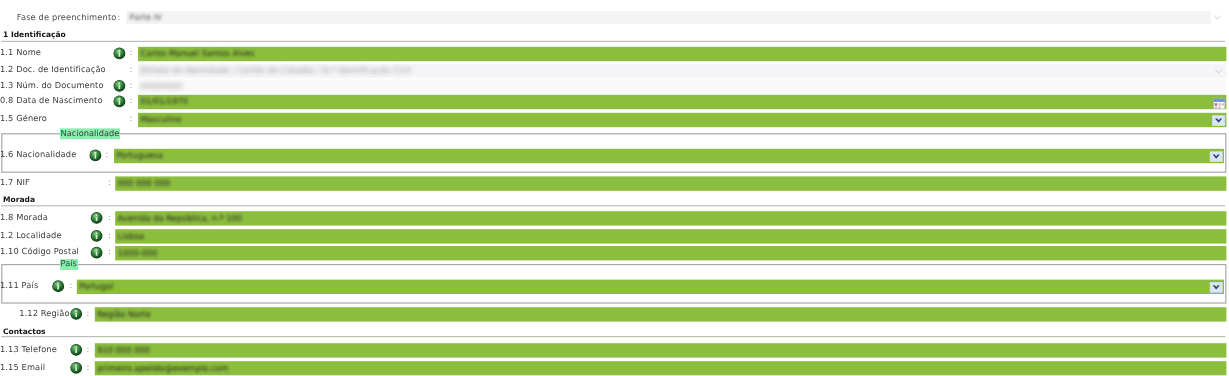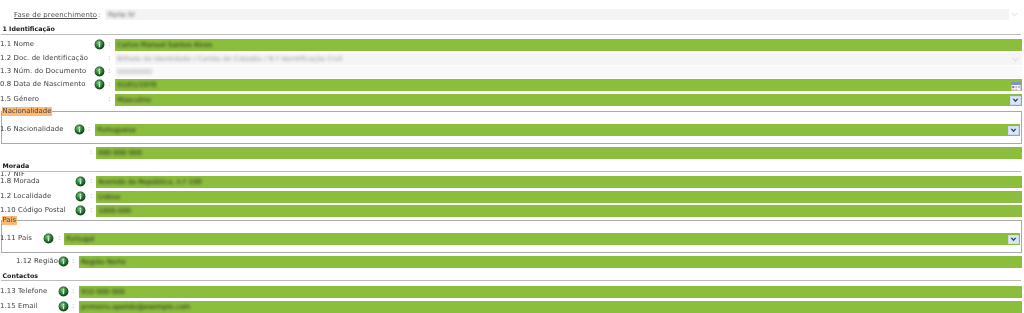--- a/index.html
+++ b/index.html
@@ -5,21 +5,21 @@
 <style>
   html,body{margin:0;padding:0;background:#ffffff;}
   body{width:1024px;height:313px;overflow:hidden;
        font-family:"DejaVu Sans",sans-serif;font-size:6.9px;color:#3b3b3b;
        -webkit-font-smoothing:antialiased;text-rendering:geometricPrecision;}
   .page{position:relative;width:1024px;height:313px;background:#fff;}
 
   
   .topbar{position:absolute;left:0;top:0;width:1024px;height:24px;background:#ffffff;}
   .topbar-label{position:absolute;left:14px;top:10px;height:11px;line-height:11px;font-size:6.9px;color:#4f4f4f;
-                white-space:nowrap;letter-spacing:.12px;text-decoration:underline;}
+                white-space:nowrap;letter-spacing:.12px;}
   .topbar-select{position:absolute;left:105px;top:9px;width:904px;height:11px;background:#f4f4f4;}
   .topbar-colon{position:absolute;left:98px;top:10px;height:11px;line-height:11px;font-size:6.9px;color:#6f6f6f;}
   .topbar-value{position:absolute;left:108px;top:10px;height:11px;line-height:11px;font-size:6.9px;color:#555;
                 white-space:nowrap;filter:blur(1.5px);}
   .topbar-arrow{position:absolute;left:1010px;top:11px;width:9px;height:7px;opacity:.16;}
 
   
   .sect-title{position:absolute;font-weight:bold;font-size:6.3px;color:#151515;white-space:nowrap;height:9px;line-height:9px;}
   .sect-rule{position:absolute;height:1px;background:#bcbcbc;}
 
@@ -36,21 +36,21 @@
            height:12px;line-height:12px;filter:blur(1.55px);}
   .fld-val.dim{color:#9d9d9d;filter:blur(1.65px);}
 
   
   .info-icon{position:absolute;width:11px;height:11px;}
   .dd-btn{position:absolute;width:11px;height:9px;}
   .dd-ghost{position:absolute;width:9px;height:7px;opacity:.16;}
 
   
   .fset{position:absolute;border:1px solid #a9a8ac;box-sizing:border-box;}
-  .fset-legend{position:absolute;background:#fdba74;font-size:6.9px;color:#3d3d3d;padding:0 1px;white-space:nowrap;height:9px;line-height:9px;}
+  .fset-legend{position:absolute;background:#86efac;font-size:6.9px;color:#3d3d3d;padding:0 1px;white-space:nowrap;height:9px;line-height:9px;margin-left:48px;}
 </style>
 </head>
 <body>
 
 <div class="page" id="page">
     <div class="topbar"></div>
     <div class="topbar-select"></div>
     <div class="topbar-label">Fase de preenchimento</div>
     <div class="topbar-colon">:</div>
     <div class="topbar-value">Parte IV</div>
@@ -159,21 +159,21 @@
         <rect x="9.6" y="5.4" width="2.7" height="2.7" rx="0.3" fill="#e4f3e2" opacity="0.93"></rect>
       </svg></div>
     <div class="colon" style="left: 88px; top: 123px;">:</div>
     <div class="dd-btn" style="left: 1008px; top: 126px;"><svg width="11" height="9" viewBox="0 0 22 18">
         <rect x="0" y="0" width="22" height="18" fill="#dbe6f5"></rect>
         <rect x="0.5" y="0.5" width="21" height="17" fill="none" stroke="#c3d2e8"></rect>
         <path d="M5 5.5 L11 12.4 L17 5.5 L13.6 5.5 L11 8.4 L8.4 5.5 Z" fill="#243f79"></path>
       </svg></div>
     <div class="fld" style="left: 96px; top: 147px; width: 926px;"></div>
     <div class="fld-val" style="left: 98px; top: 147px;">000 000 000</div>
-    <div class="lblcell" style="left: 0px; top: 146px; width: 87px; margin-top: 22px;"><span class="lbl">1.7 NIF</span></div>
+    <div class="lblcell" style="left: 0px; top: 146px; width: 87px;"><span class="lbl">1.7 NIF</span></div>
     <div class="colon" style="left: 90px; top: 146px;">:</div>
     <div class="sect-title" style="left: 2.5px; top: 162px;">Morada</div>
     <div class="sect-rule" style="left: 1px; top: 171px; width: 1020px;"></div>
     <div class="fld" style="left: 96px; top: 176px; width: 926px;"></div>
     <div class="fld-val" style="left: 98px; top: 176px;">Avenida da República, n.º 100</div>
     <div class="lblcell" style="left: 0px; top: 175px; width: 70px;"><span class="lbl">1.8 Morada</span></div>
     <div class="info-icon" style="left: 75px; top: 176px;"><svg width="11" height="11" viewBox="0 0 22 22">
         <defs>
           <radialGradient id="ig4" cx="40%" cy="32%" r="70%">
             <stop offset="0%" stop-color="#8fc98c"></stop>

